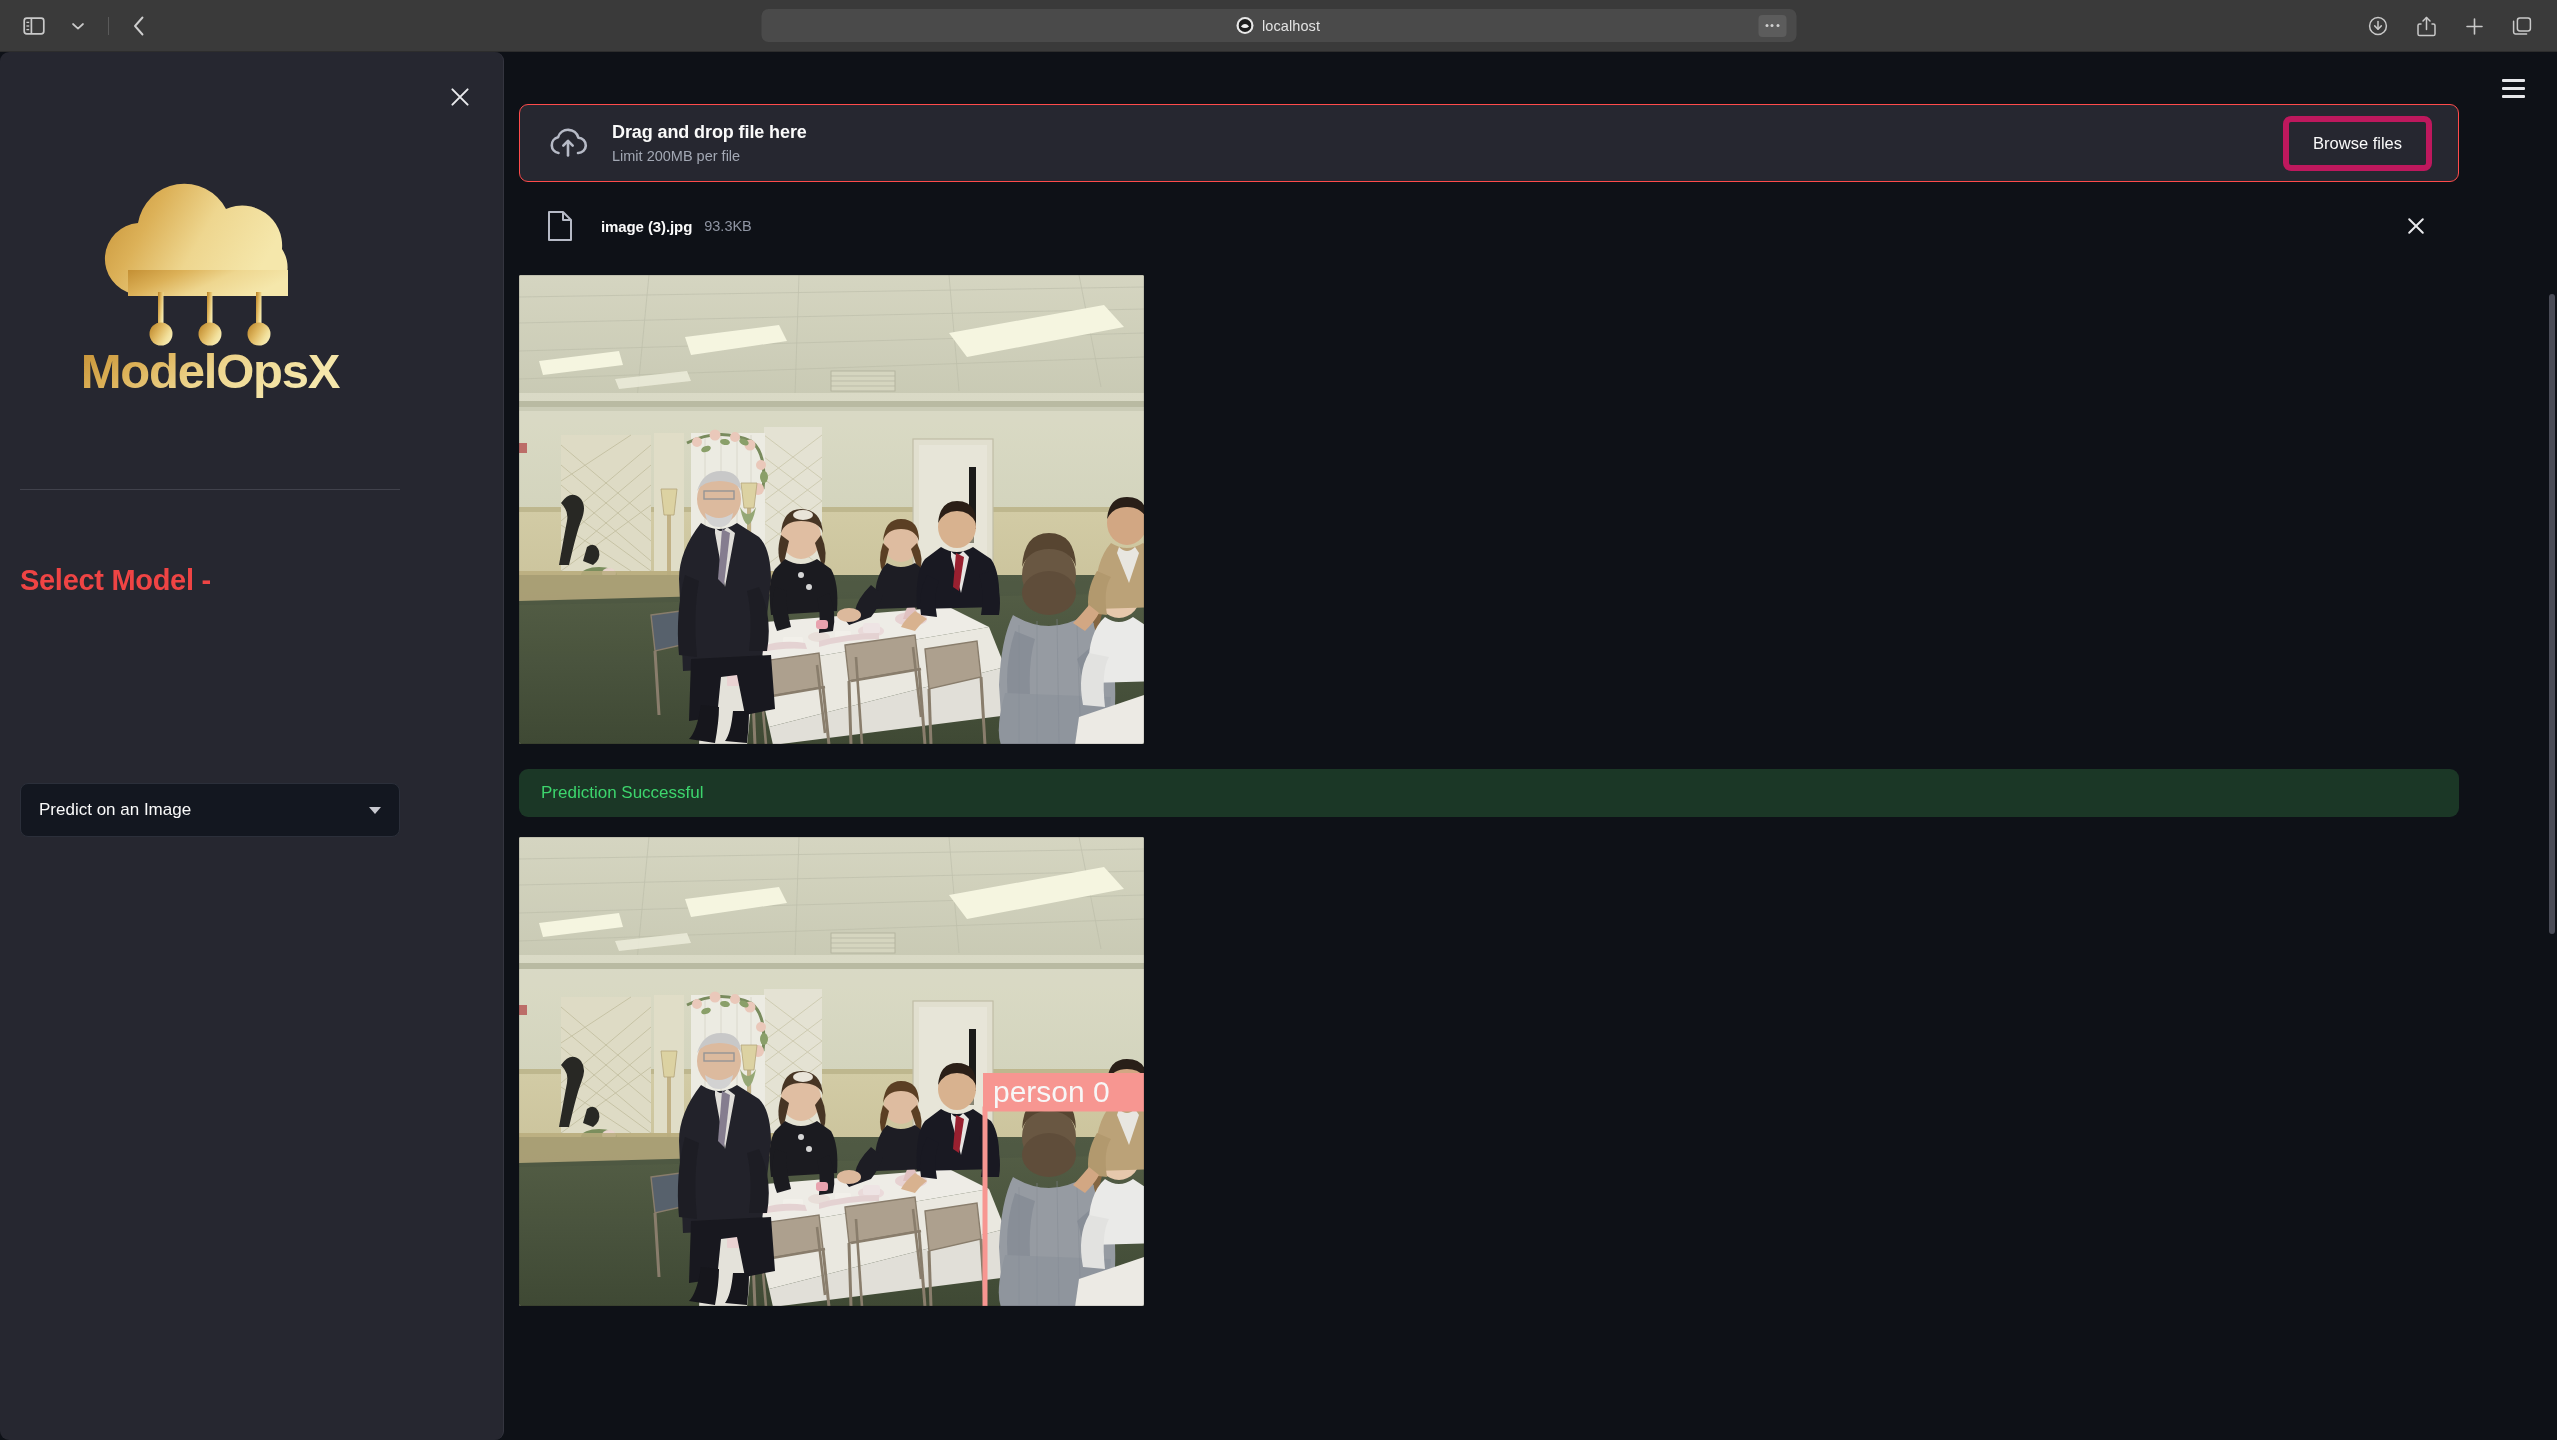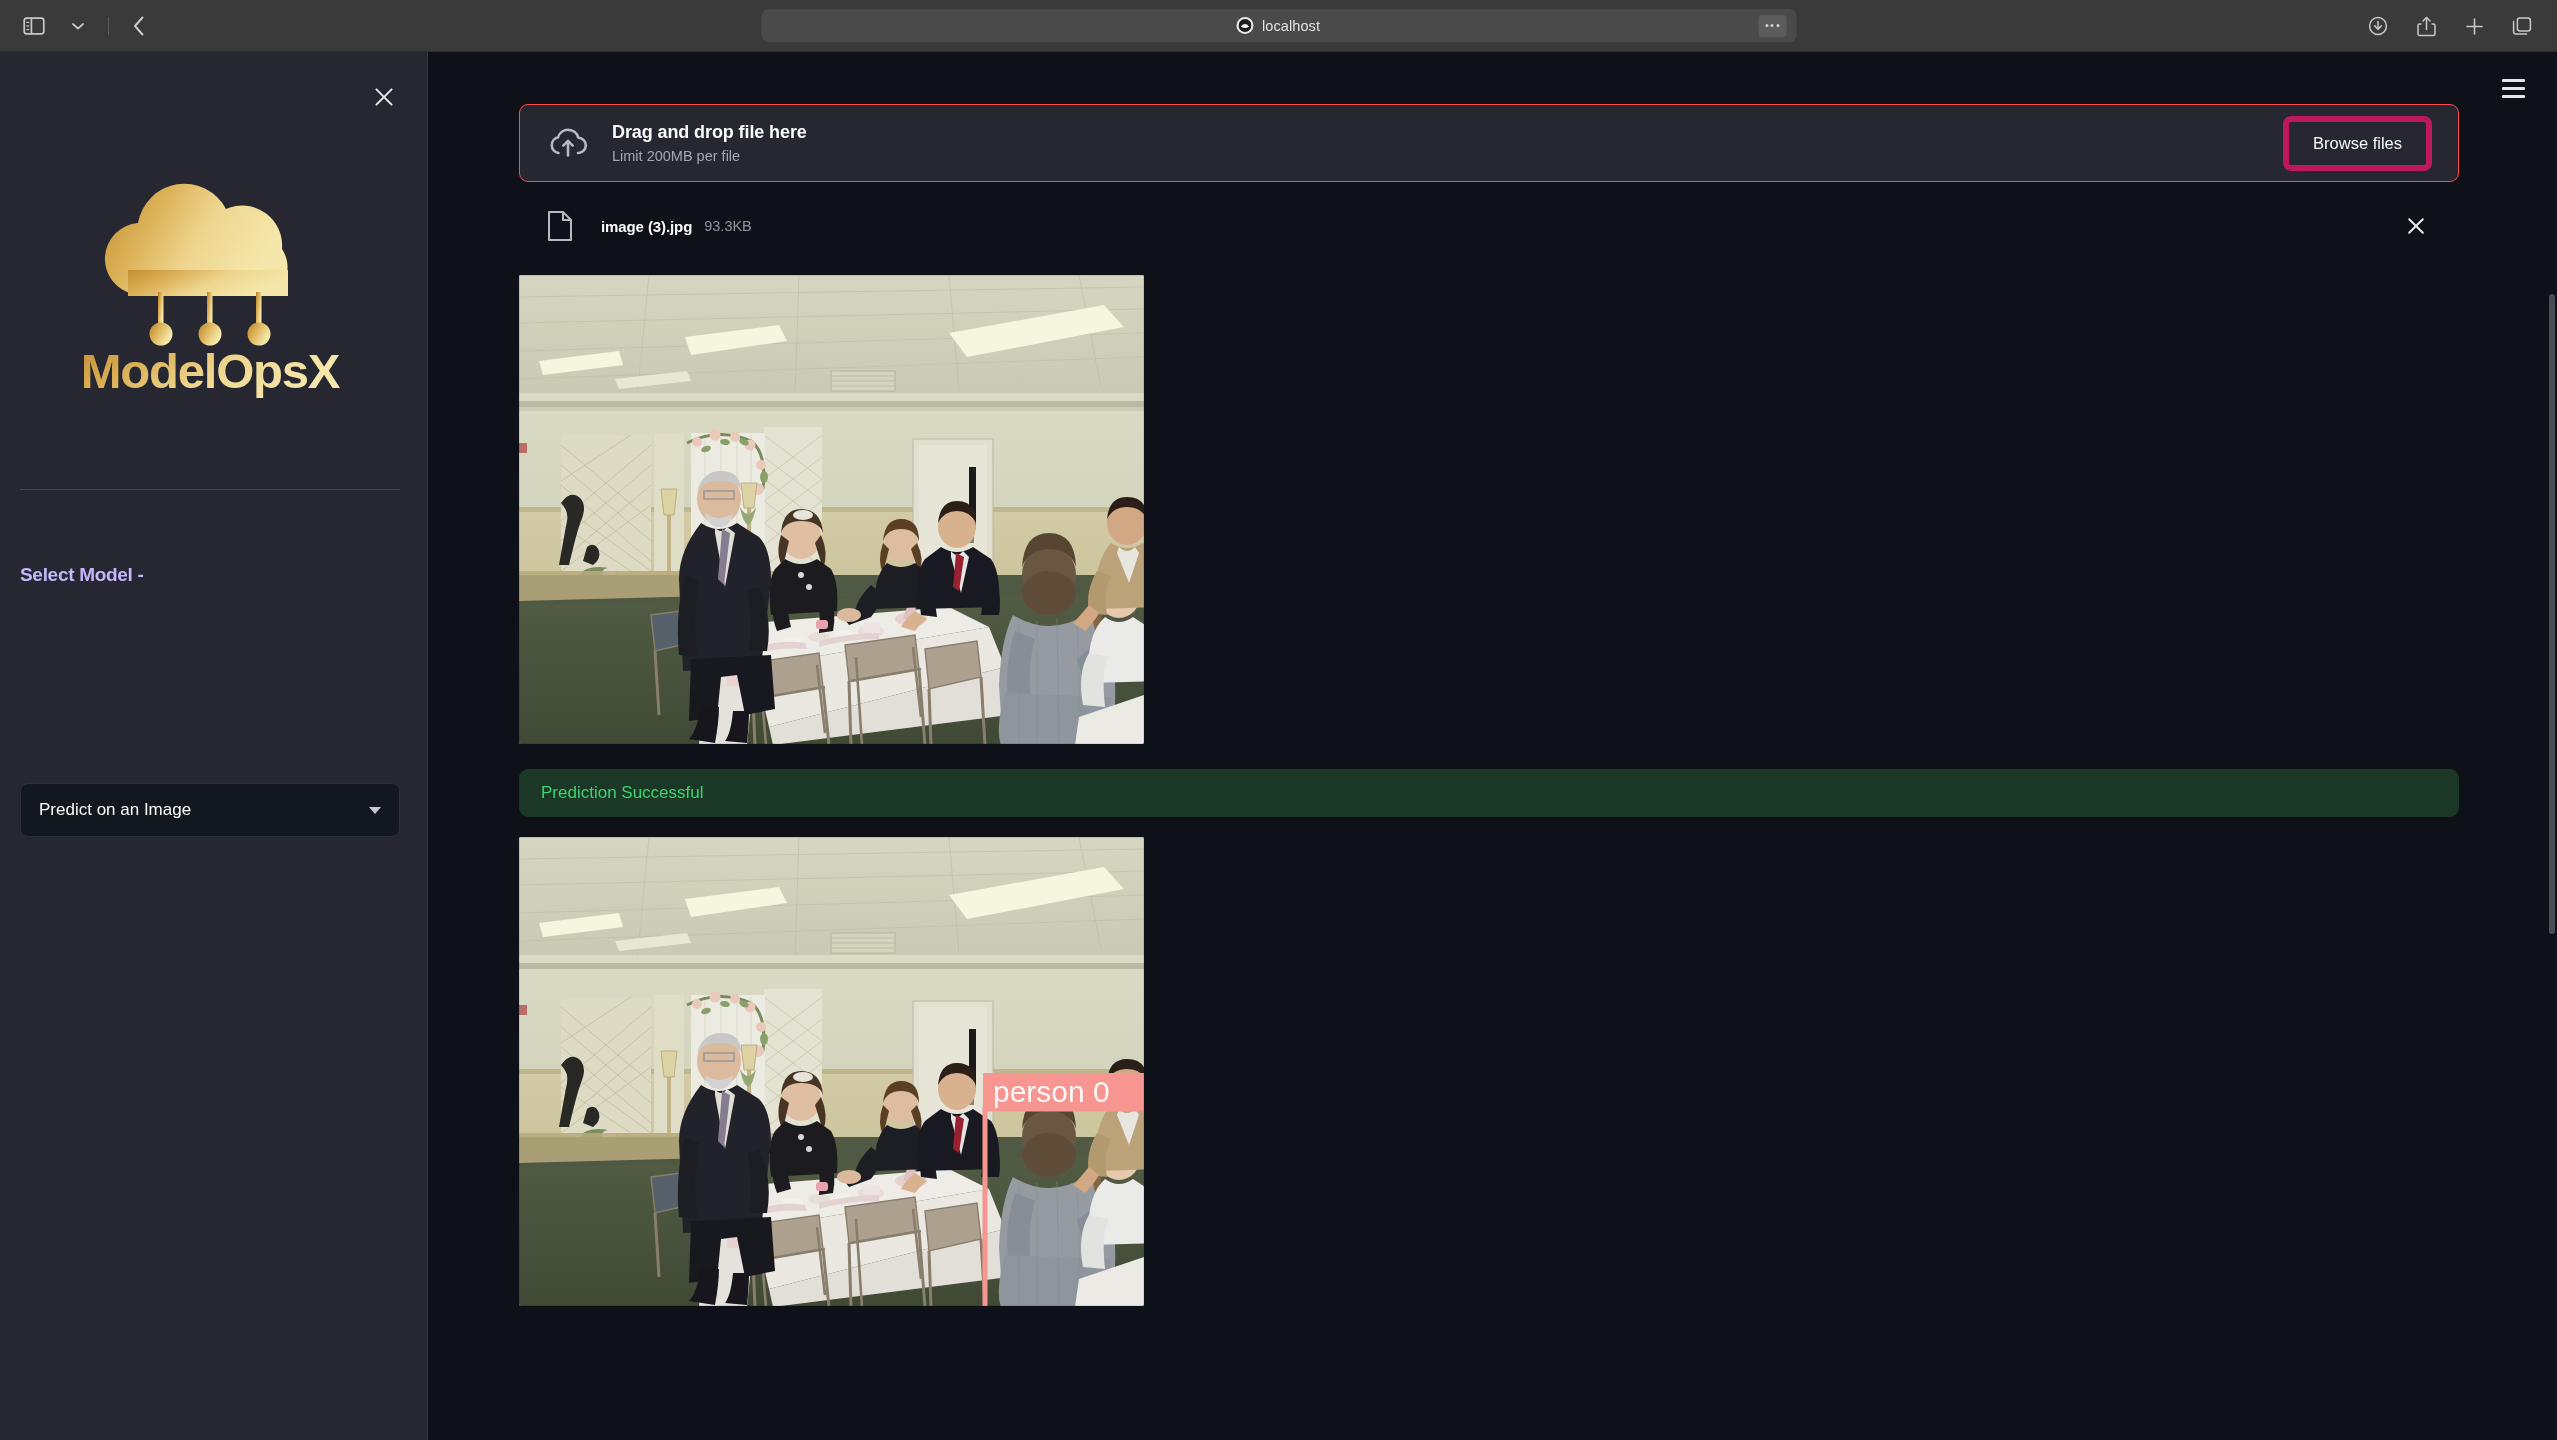--- a/index.html
+++ b/index.html
@@ -64,44 +64,45 @@
   
   .app {
     position: absolute; top: 52px; left: 0;
     width: 2557px; height: 1388px;
     background: #0e1117;
   }
 
   
   .sidebar {
     position: absolute; left: 0; top: 0;
-    width: 428px; height: 1388px;
+    width: 504px; height: 1388px;
     background: #262730;
     border-right: 1px solid #34353f;
+    border-radius: 9px;
   }
   .sidebar-close {
     position: absolute; top: 28px; right: 26px;
     width: 34px; height: 34px;
     display: flex; align-items: center; justify-content: center;
     cursor: pointer;
   }
   .logo-block {
     position: absolute; top: 90px; left: 0; width: 420px;
     display: flex; flex-direction: column; align-items: center;
   }
   .logo-svg { display: block; }
 
   .sidebar-divider {
     position: absolute; top: 437px; left: 20px;
     width: 380px; height: 1px;
     background: #41424c;
   }
   .sidebar-heading {
     position: absolute; top: 512px; left: 20px;
-    color: #c4b5fd; font-size: 19px; font-weight: 700;
+    color: #ef4444; font-size: 29px; font-weight: 700;
     letter-spacing: -0.3px;
   }
   .select-box {
     position: absolute; left: 20px;
     width: 380px; height: 54px;
     background: #131720;
     border: 1px solid #2b2f3a;
     border-radius: 8px;
     display: flex; align-items: center;
     padding: 0 18px;

